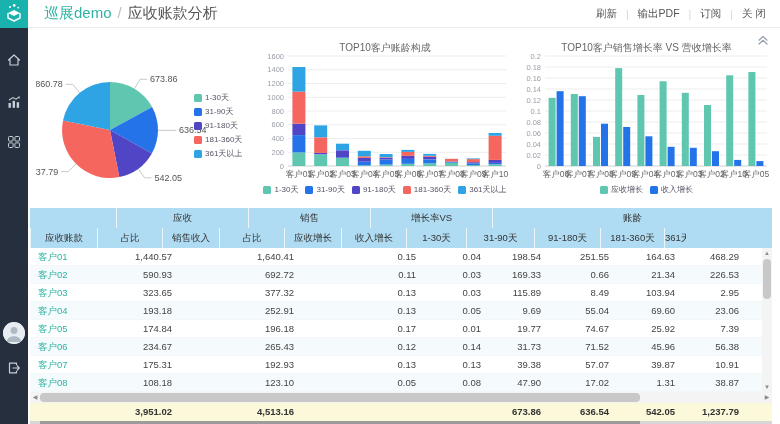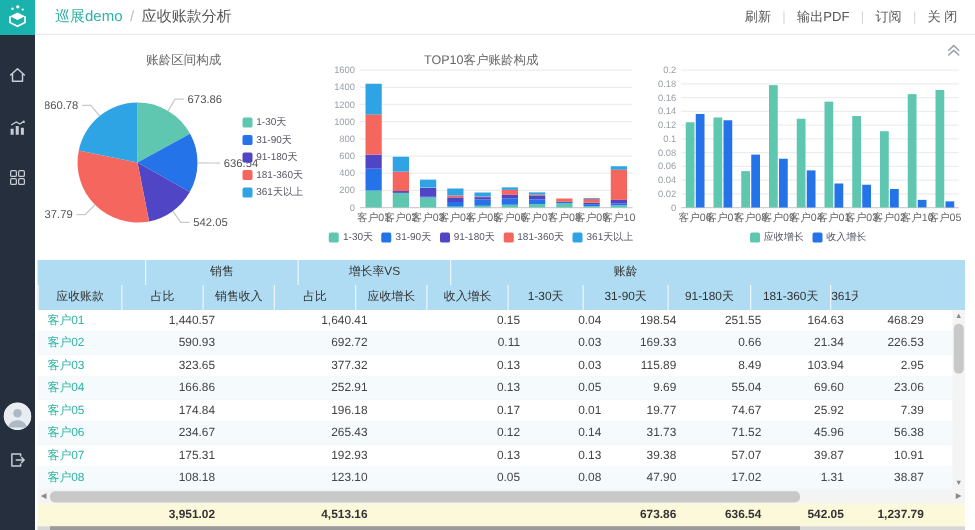--- a/index.html
+++ b/index.html
@@ -7,21 +7,21 @@
 .app{position:relative;width:780px;height:424px;overflow:hidden;background:#fff;
      font-family:"Liberation Sans","DejaVu Sans",sans-serif;cursor:default}
 
 #sidebar{position:absolute;left:0;top:0;width:28px;height:424px;background:#262F3D}
 #logo{position:absolute;left:0;top:0;width:28px;height:28px;background:#19B2AC;display:flex;align-items:center;justify-content:center}
 .nav-ic{position:absolute;left:6px;width:16px;height:16px}
 #avatar{position:absolute;left:3px;top:322px;width:22px;height:22px;border-radius:50%;overflow:hidden;background:#E9EDF1}
 
 #topbar{position:absolute;left:28px;top:0;width:752px;height:28px;border-bottom:1px solid #ebebeb;
         display:flex;align-items:center;justify-content:space-between;padding:0 14px 0 16px}
-#crumbs{font-size:12px}
+#crumbs{font-size:15px}
 #crumbs .root{color:#2FB3A3}
 #crumbs .sep{color:#c0c0c0;margin:0 6px}
 #crumbs .cur{color:#555}
 #top-actions{font-size:10.5px;color:#555;display:flex;align-items:center}
 #top-actions .sep{color:#d5d5d5;margin:0 9px}
 #top-actions .action{color:#555}
 
 #charts{position:absolute;left:28px;top:28px;width:752px;height:179px}
 .panel{position:absolute;top:2px;height:176px}
 #panel-pie{left:8px;width:222px}
@@ -136,21 +136,20 @@
           <path d="M74 100L115.8 123.6A48 48 0 0 1 83.3 147.1Z" fill="#4F45C5"></path>
           <polyline points="102.2,138.9 108.6,147.8 115.6,147.8" fill="none" stroke="#c9c9c9" stroke-width="1"></polyline>
           <text x="118.6" y="150.8" text-anchor="start" font-size="9" fill="#555">542.05</text>
           <path d="M74 100L83.3 147.1A48 48 0 0 1 27.0 90.4Z" fill="#F5665F"></path>
           <polyline points="40.0,133.8 32.2,141.6 25.2,141.6" fill="none" stroke="#c9c9c9" stroke-width="1"></polyline>
           <text x="22.2" y="144.6" text-anchor="end" font-size="9" fill="#555">1237.79</text>
           <path d="M74 100L27.0 90.4A48 48 0 0 1 74.0 52.0Z" fill="#2FA4E4"></path>
           <polyline points="43.7,62.8 36.7,54.3 29.7,54.3" fill="none" stroke="#c9c9c9" stroke-width="1"></polyline>
           <text x="26.7" y="57.3" text-anchor="end" font-size="9" fill="#555">860.78</text>
         </svg>
-      <div class="chart-title">账龄区间构成</div>
       <div id="pie-legend">
           <span class="lg-item">
             <span class="lg-sq" style="background: rgb(95, 198, 175);"></span>
             <span class="lg-tx">1-30天</span>
           </span>
           <span class="lg-item">
             <span class="lg-sq" style="background: rgb(37, 115, 233);"></span>
             <span class="lg-tx">31-90天</span>
           </span>
           <span class="lg-item">
@@ -316,20 +315,21 @@
           <rect x="152.6" y="116.8" width="7" height="19.3" fill="#2573E9"></rect>
           <rect x="166.8" y="62.8" width="7" height="73.2" fill="#5FC6AF"></rect>
           <rect x="174.8" y="117.8" width="7" height="18.2" fill="#2573E9"></rect>
           <rect x="189.0" y="75.0" width="7" height="61.0" fill="#5FC6AF"></rect>
           <rect x="197.0" y="121.2" width="7" height="14.8" fill="#2573E9"></rect>
           <rect x="211.2" y="45.3" width="7" height="90.8" fill="#5FC6AF"></rect>
           <rect x="219.2" y="129.9" width="7" height="6.0" fill="#2573E9"></rect>
           <rect x="233.4" y="42.0" width="7" height="94.0" fill="#5FC6AF"></rect>
           <rect x="241.4" y="131.1" width="7" height="4.9" fill="#2573E9"></rect>
         </svg>
+      <div class="chart-title">TOP10客户销售增长率 VS 营收增长率</div>
       <div class="bar-legend" id="bar2-legend">
           <span class="lg-item">
             <span class="lg-sq" style="background: rgb(95, 198, 175);"></span>
             <span class="lg-tx">应收增长</span>
           </span>
           <span class="lg-item">
             <span class="lg-sq" style="background: rgb(37, 115, 233);"></span>
             <span class="lg-tx">收入增长</span>
           </span>
         </div>
@@ -338,20 +338,21 @@
       <svg width="14" height="14" viewBox="0 0 14 14">
         <path d="M3 8.2 7 4.5l4 3.7M3 12 7 8.3l4 3.7" stroke="#98A0AC" stroke-width="1.2" fill="none" stroke-linecap="round" stroke-linejoin="round"></path>
       </svg>
     </div>
   </div>
 
   <div id="tablewrap">
     <div id="tbl">
         <div class="trow thead-group">
           <div class="tcell tgroup" style="width: 86px;"></div>
+          <div class="tcell tgroup bl" style="width: 132px;">应收</div>
           <div class="tcell tgroup bl" style="width: 122px;">销售</div>
           <div class="tcell tgroup bl" style="width: 122px;">增长率VS</div>
           <div class="tcell tgroup bl" style="width: 280px;">账龄</div>
         </div>
         <div class="trow thead-cols">
           <div class="tcell th bl" style="width: 67px;">应收账款</div>
           <div class="tcell th bl" style="width: 65px;">占比</div>
           <div class="tcell th bl" style="width: 57px;">销售收入</div>
           <div class="tcell th bl" style="width: 65px;">占比</div>
           <div class="tcell th bl" style="width: 57px;">应收增长</div>
@@ -399,21 +400,21 @@
           <div class="tcell num" style="width: 57px;">0.13</div>
           <div class="tcell num" style="width: 65px;">0.03</div>
           <div class="tcell num" style="width: 60px;">115.89</div>
           <div class="tcell num" style="width: 68px;">8.49</div>
           <div class="tcell num" style="width: 66px;">103.94</div>
           <div class="tcell num" style="width: 64px;">2.95</div>
           <div class="tcell num" style="width: 22px;"></div>
         </div>
         <div class="trow tr alt">
           <div class="tcell name" style="width: 86px;">客户04</div>
-          <div class="tcell num" style="width: 67px;">166.86</div>
+          <div class="tcell num" style="width: 67px;">193.18</div>
           <div class="tcell num" style="width: 65px;"></div>
           <div class="tcell num" style="width: 57px;">252.91</div>
           <div class="tcell num" style="width: 65px;"></div>
           <div class="tcell num" style="width: 57px;">0.13</div>
           <div class="tcell num" style="width: 65px;">0.05</div>
           <div class="tcell num" style="width: 60px;">9.69</div>
           <div class="tcell num" style="width: 68px;">55.04</div>
           <div class="tcell num" style="width: 66px;">69.60</div>
           <div class="tcell num" style="width: 64px;">23.06</div>
           <div class="tcell num" style="width: 22px;"></div>

